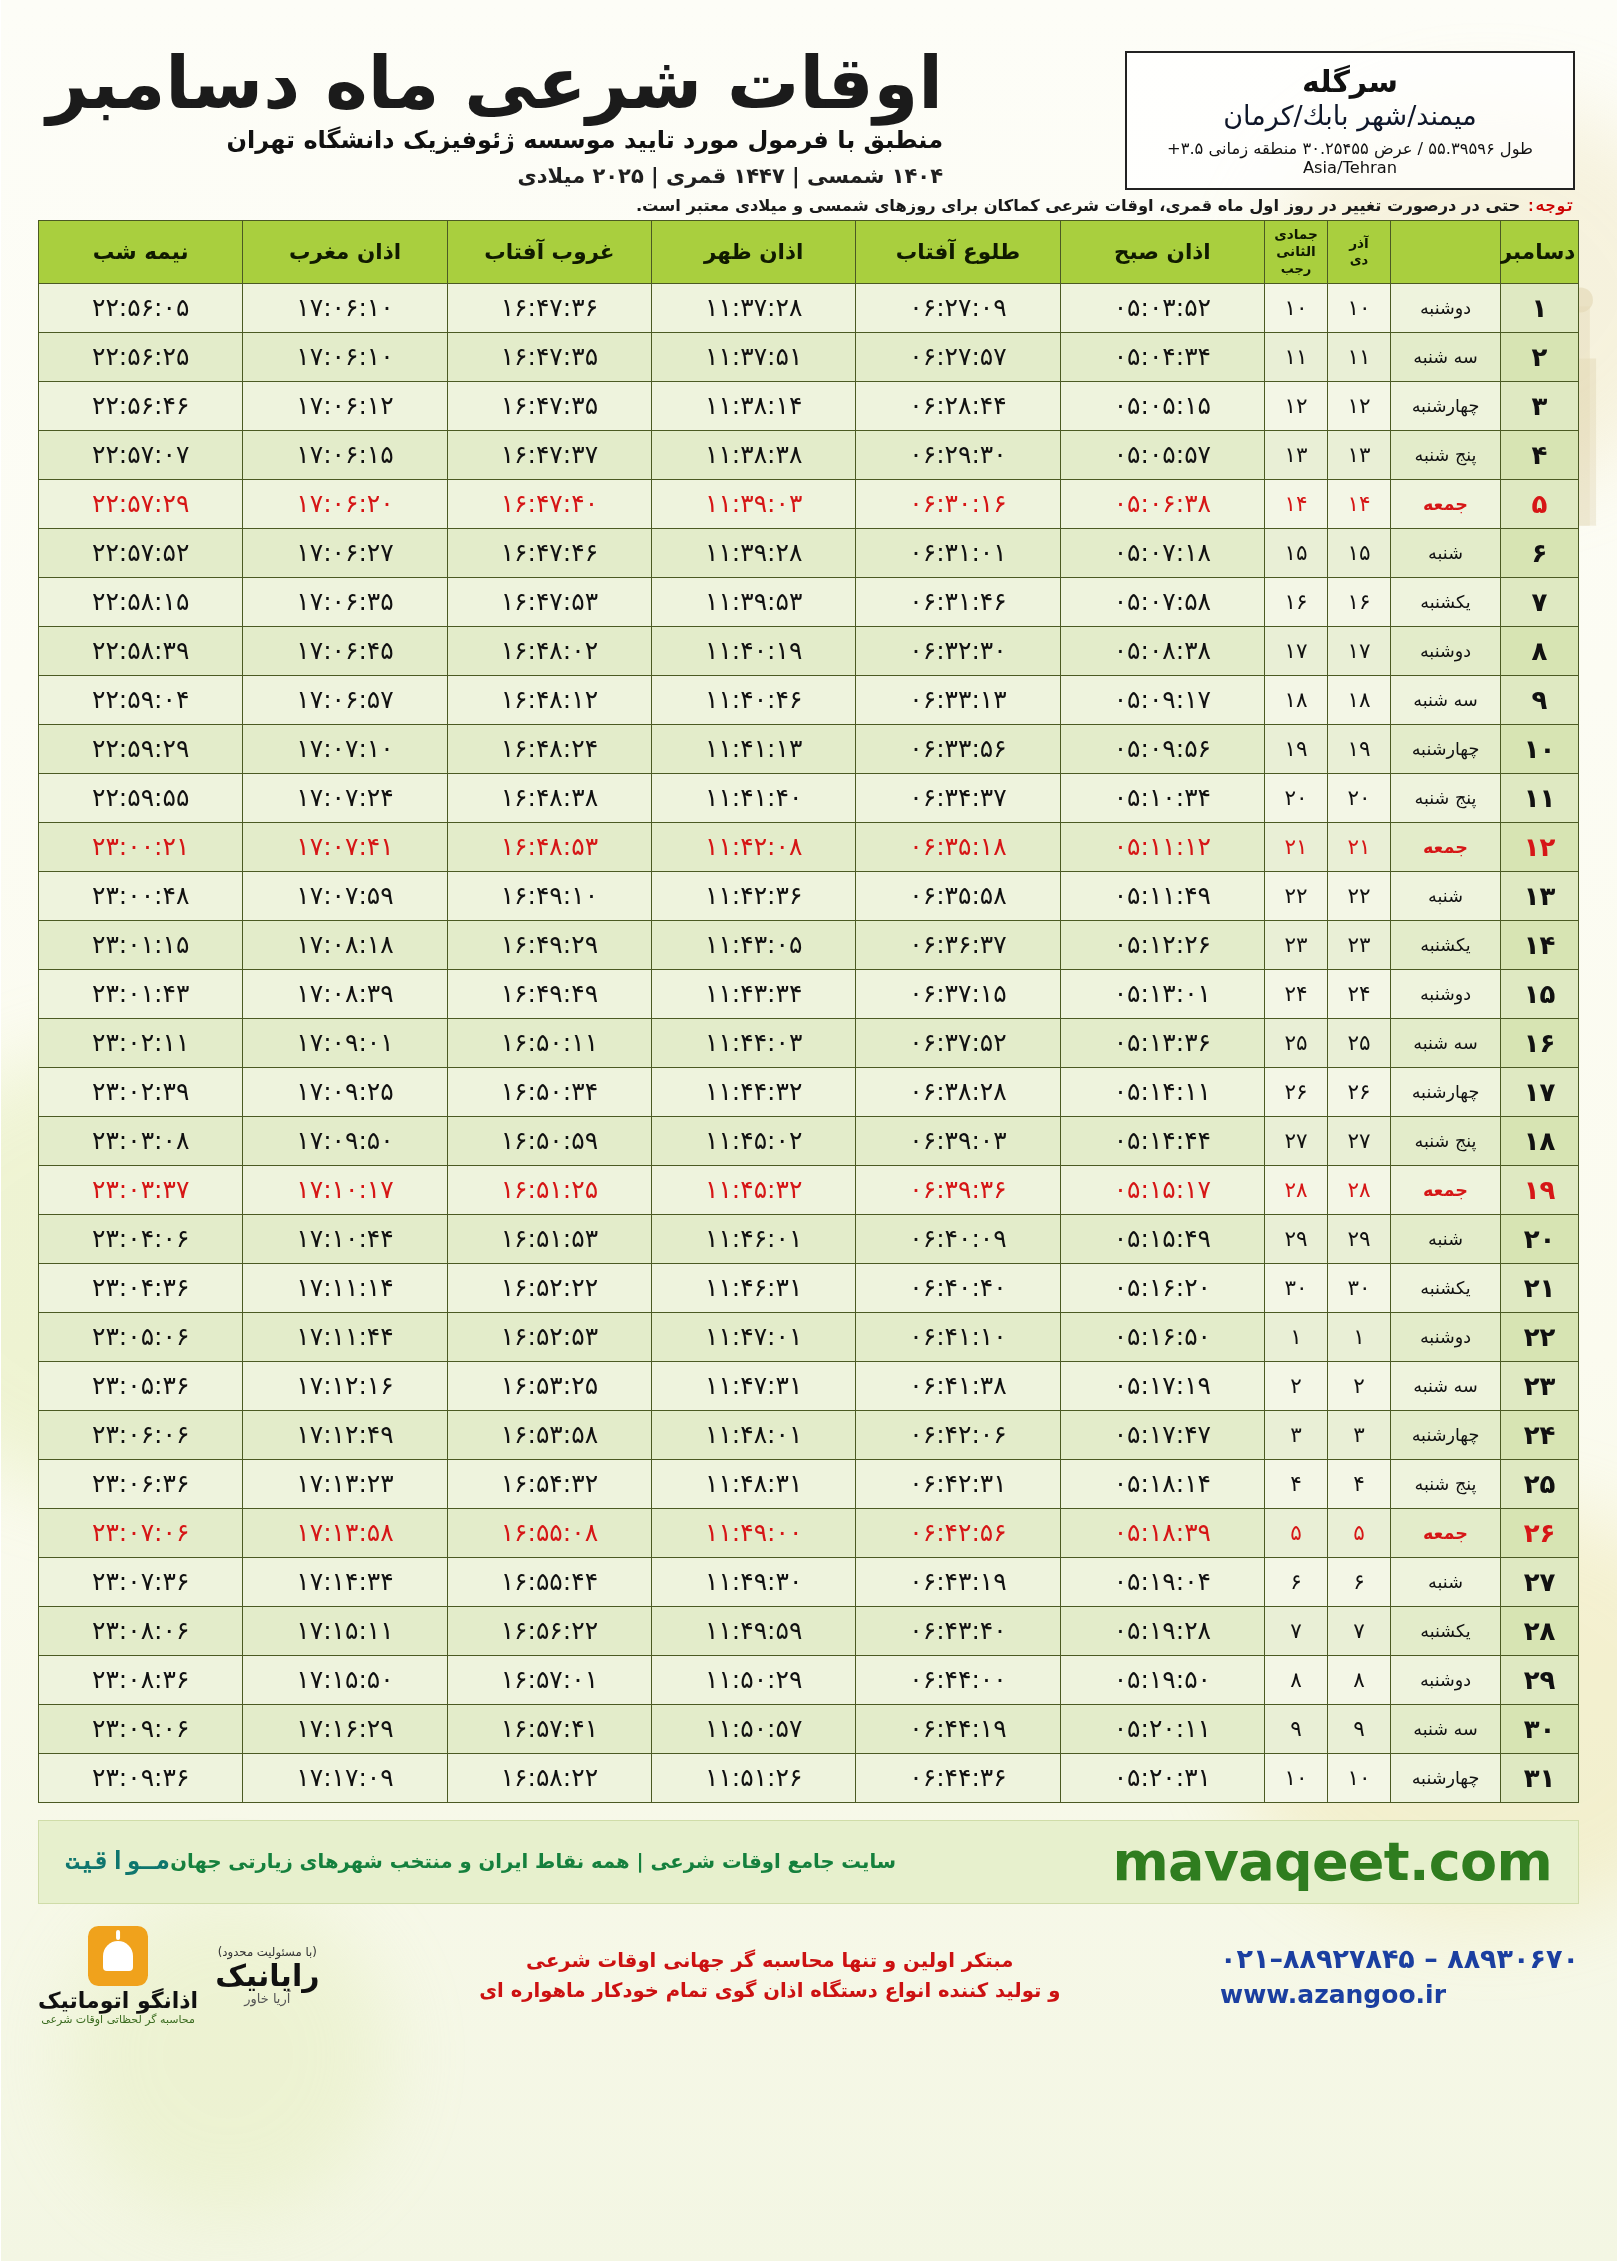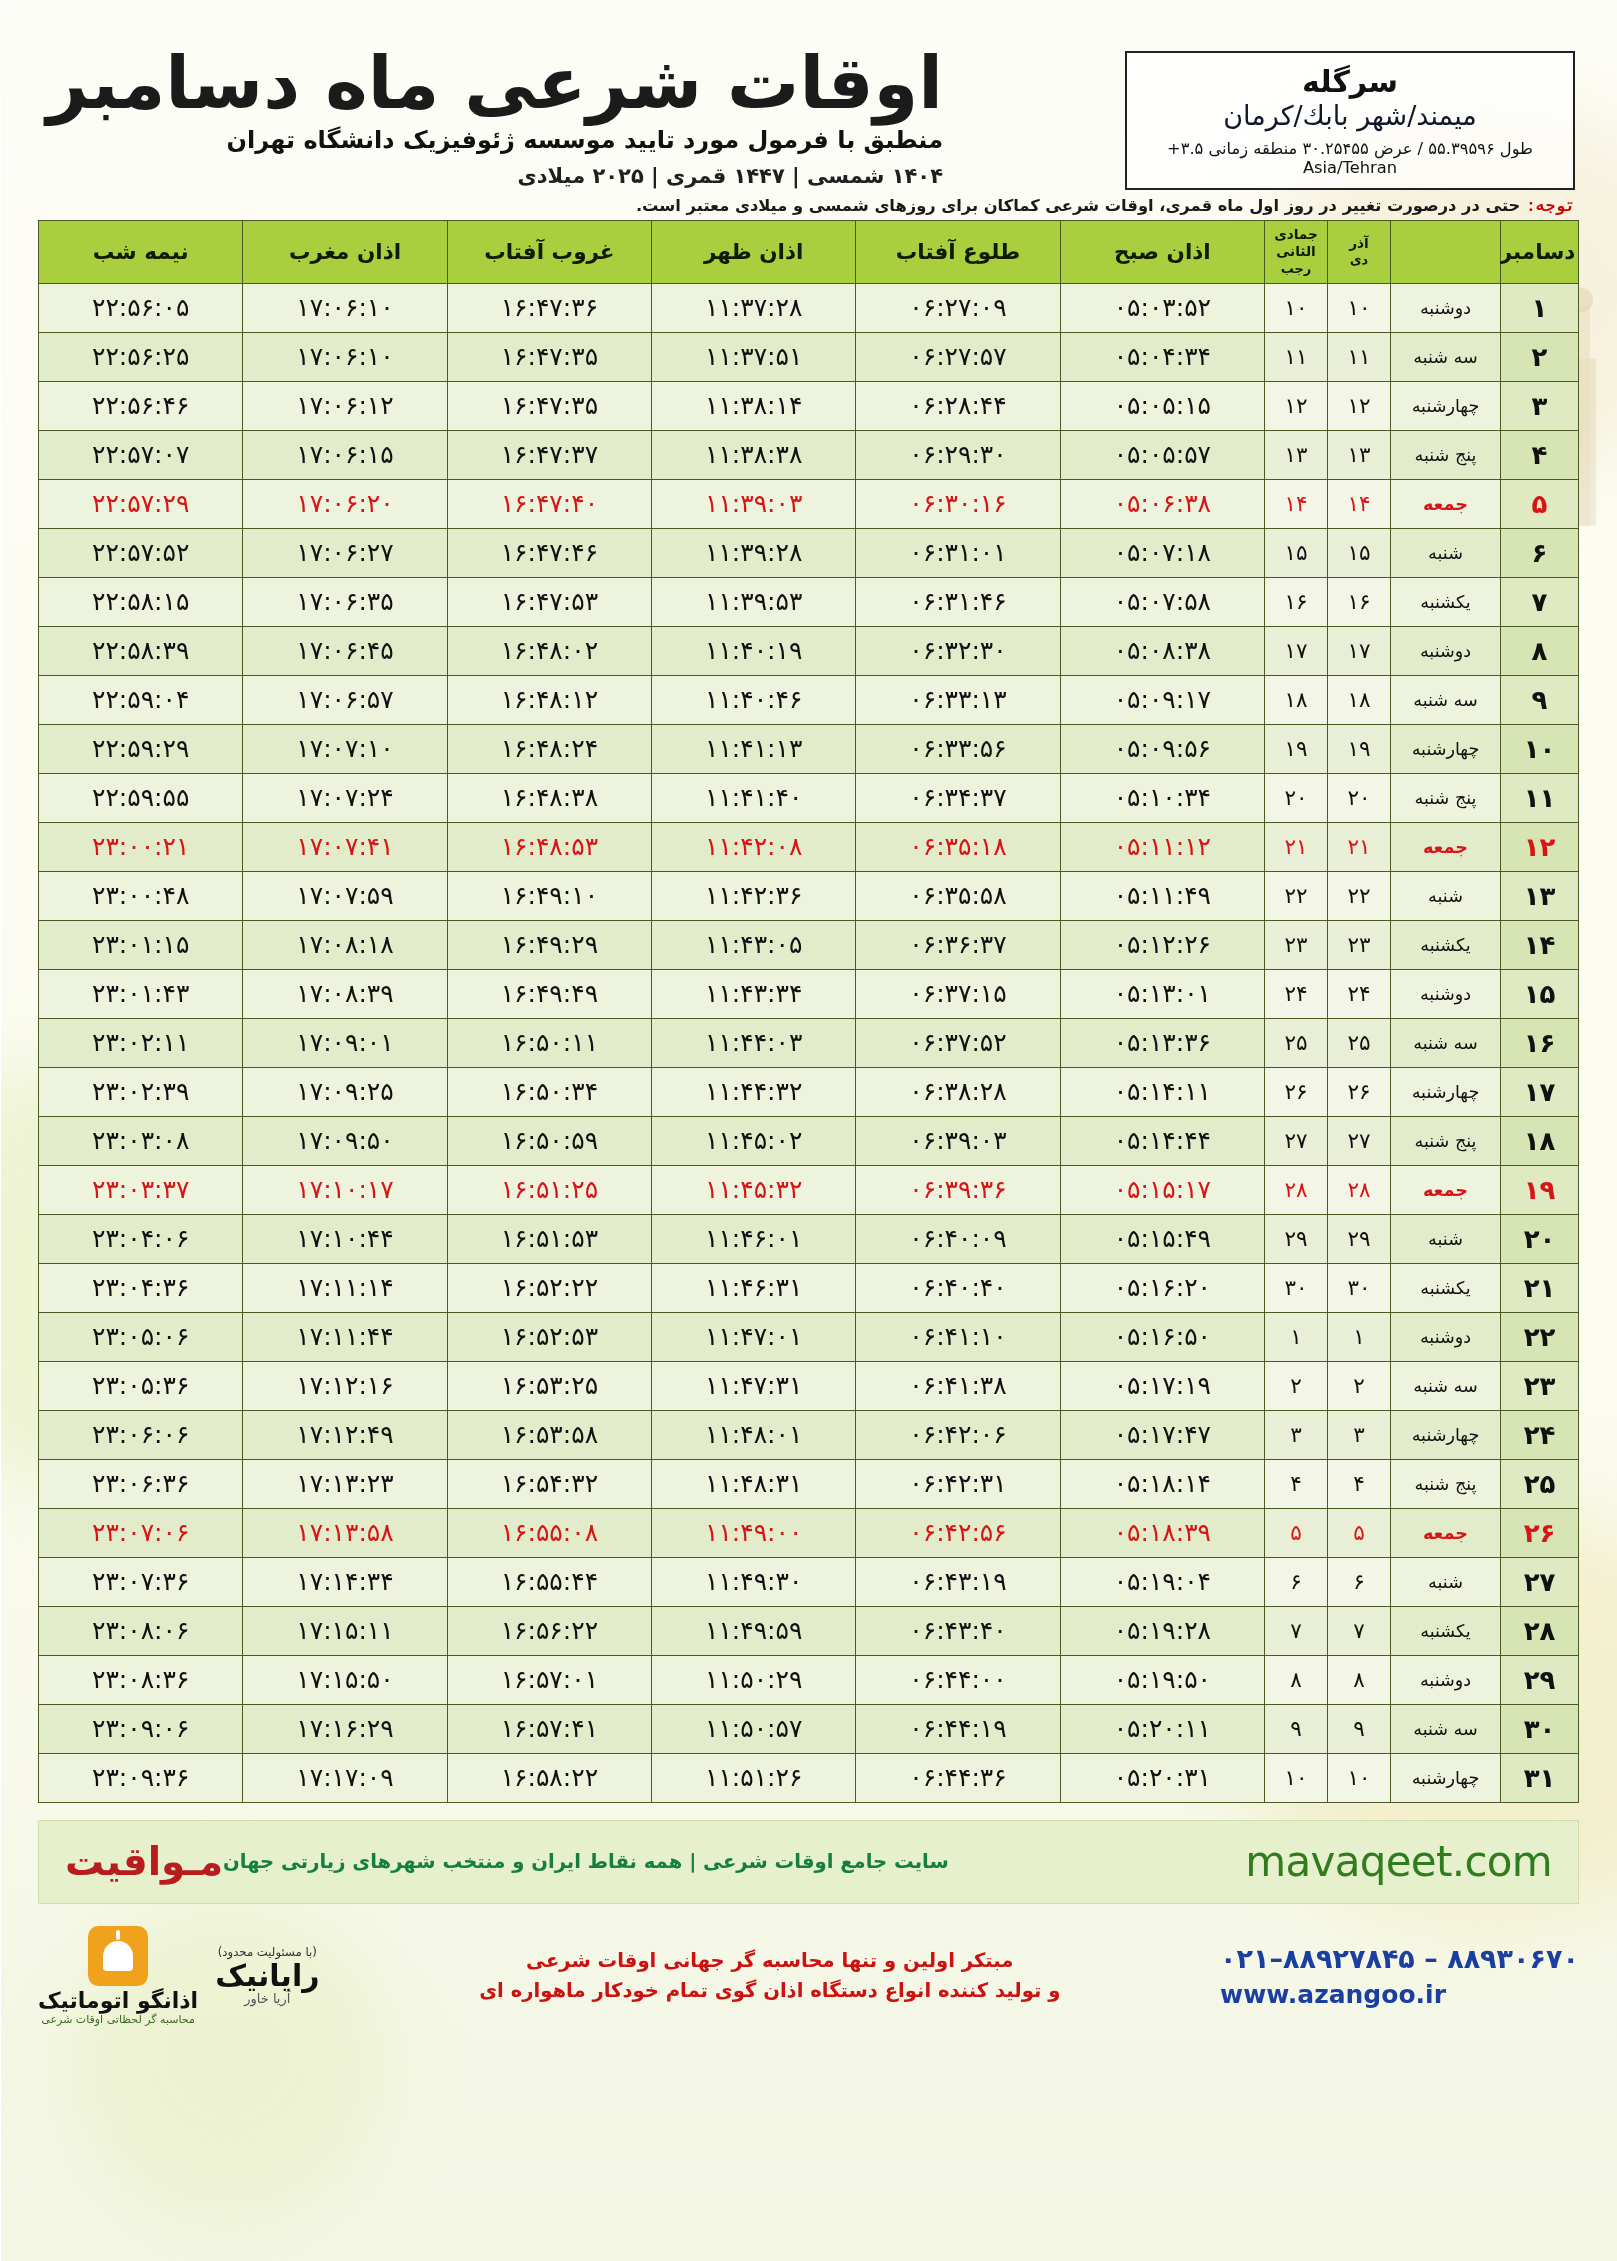--- a/index.html
+++ b/index.html
@@ -197,35 +197,36 @@
     border: 1.3px solid #cfdca8;
     height: 84px;
     display: flex;
     align-items: center;
     justify-content: space-between;
     padding: 0 26px;
     position: relative;
     z-index: 3;
   }
   .brand-fa {
-    font-size: 39px;
-    font-weight: bold;
-    color: #b91c1c;
+    font-size: 25px;
+    font-weight: bold;
+    color: #0f766e;
     white-space: nowrap;
+    font-family: Liberation Mono, monospace;
   }
   .brand-tag {
     font-size: 19.6px;
     font-weight: bold;
     color: #15803d;
     white-space: nowrap;
     margin-right: 11.7px;
   }
   .brand-en {
-    font-size: 42px;
-    font-weight: normal;
+    font-size: 54px;
+    font-weight: bold;
     color: #2f7d1f;
     letter-spacing: -0.7px;
     direction: ltr;
   }
 
   .footer-bottom {
     margin: 17px 39px 0 38px;
     display: flex;
     align-items: center;
     justify-content: space-between;

